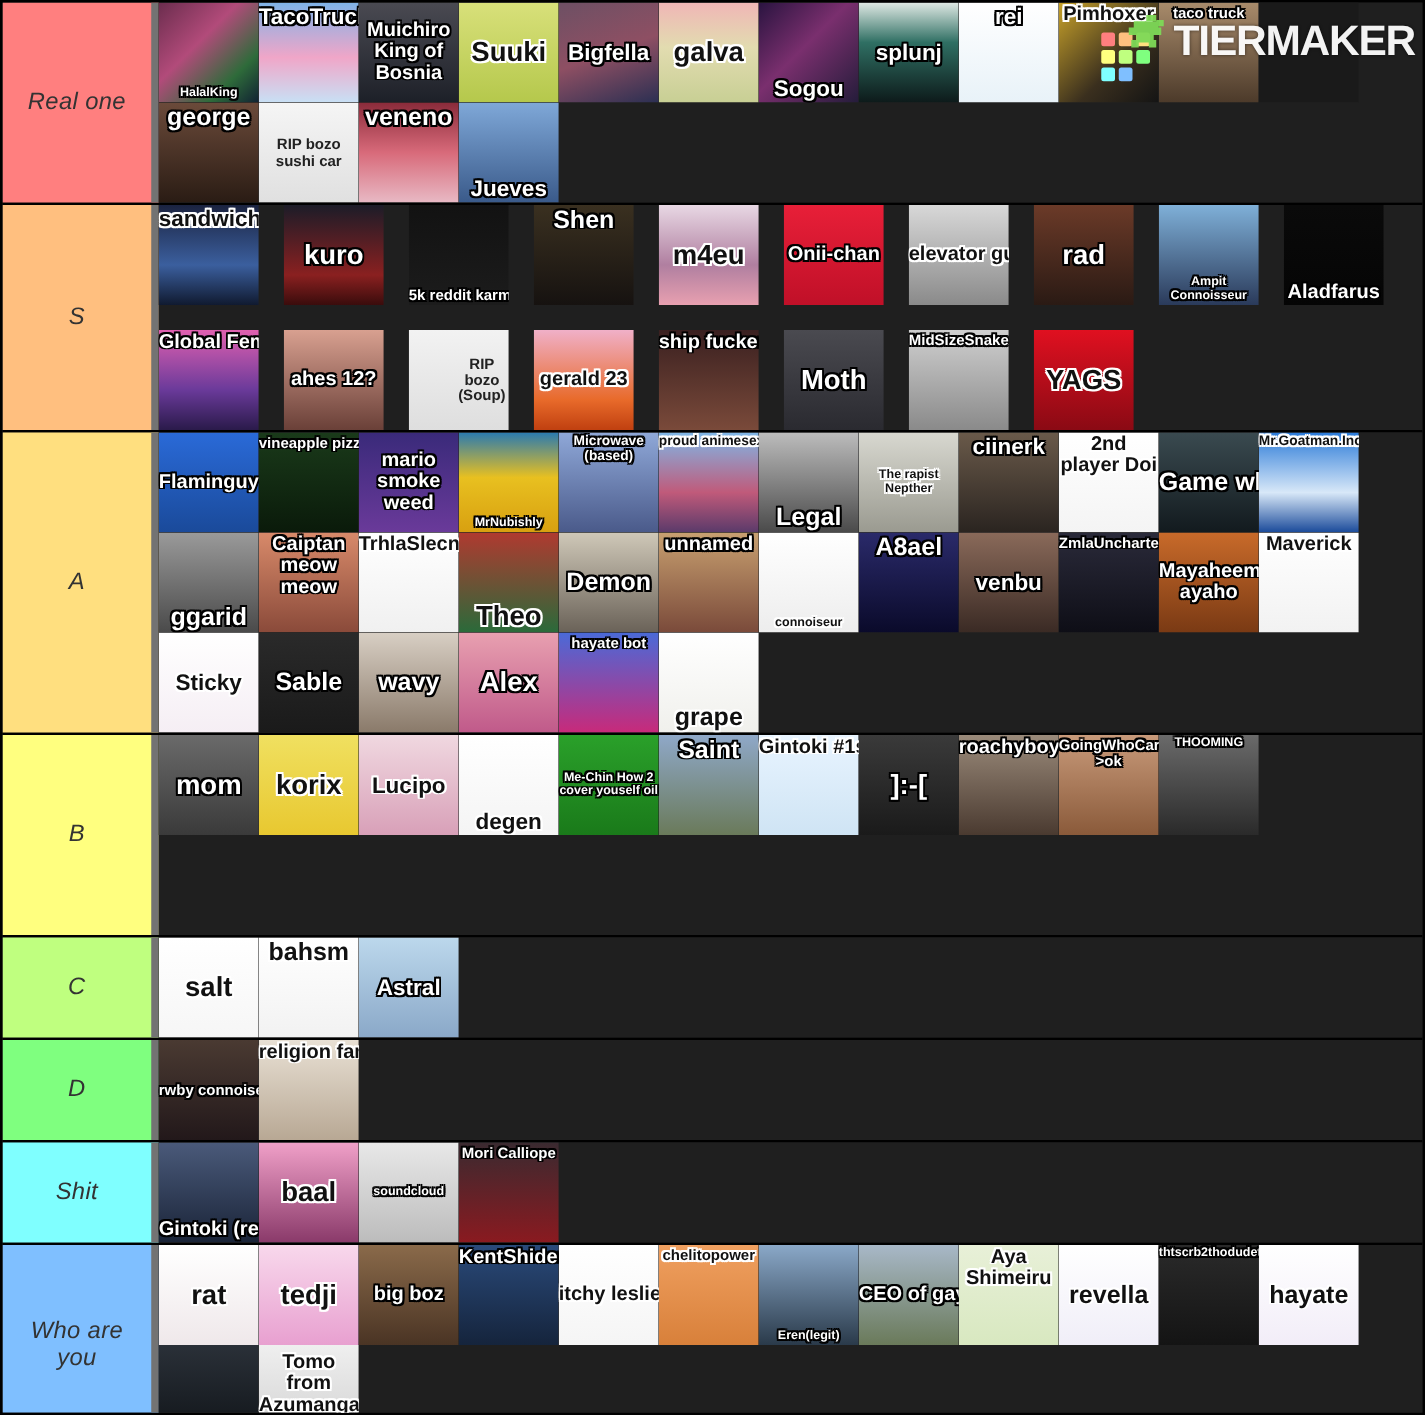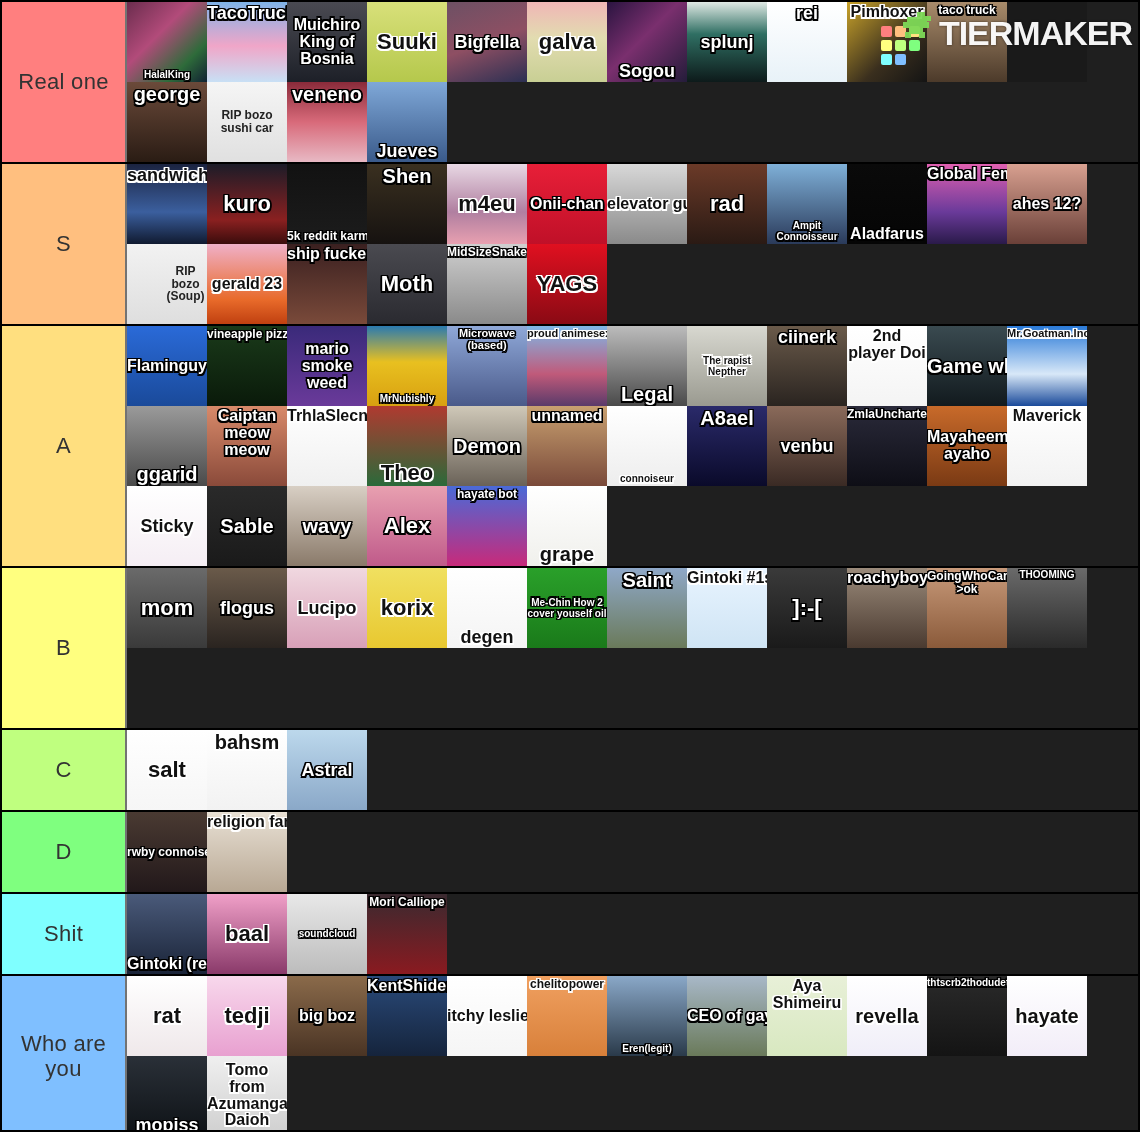--- a/index.html
+++ b/index.html
@@ -21,27 +21,28 @@
   }
   .tier-row:last-child{border-bottom:none;}
   .tier-label{
     width:125px;
     min-width:125px;
     display:flex;
     align-items:center;
     justify-content:center;
     text-align:center;
     color:#333;
-    font-size:22px;
+    font-size:19px;
     line-height:1.15;
     padding:2px 4px;
     box-sizing:border-box;
-    border-right:2px solid #737373;
+    border-right:6px solid #737373;
     letter-spacing:0.3px;
     word-break:break-word;
+    font-style:italic;
   }
   .tier-items{
     flex:1;
     display:flex;
     flex-wrap:wrap;
     align-content:flex-start;
     background:#1f1f1f;
   }
   .cell{
     width:80px;height:80px;
@@ -200,21 +201,21 @@
             <div class="cap top fs20">veneno</div>
           </div>
           <div class="cell">
             <div class="art" style="background: linear-gradient(rgb(127, 168, 216), rgb(58, 90, 138));"></div>
             <div class="cap bot fs18">Jueves</div>
           </div>
         </div>
       </div>
       <div class="tier-row">
         <div class="tier-label" style="background: rgb(255, 191, 127);">S</div>
-        <div class="tier-items" style="min-height: 160px;">
+        <div class="tier-items" style="min-height: 160px; gap: 20px;">
           <div class="cell">
             <div class="art" style="background: linear-gradient(rgb(27, 35, 64), rgb(59, 95, 158) 60%, rgb(16, 26, 48));"></div>
             <div class="cap top fs18 dark">sandwich</div>
           </div>
           <div class="cell">
             <div class="art" style="background: linear-gradient(rgb(28, 28, 40), rgb(138, 32, 32) 70%, rgb(58, 12, 12));"></div>
             <div class="cap mid fs22">kuro</div>
           </div>
           <div class="cell">
             <div class="art" style="background: linear-gradient(rgb(18, 18, 18), rgb(28, 28, 28));"></div>
@@ -408,30 +409,26 @@
         </div>
       </div>
       <div class="tier-row">
         <div class="tier-label" style="background: rgb(255, 255, 127);">B</div>
         <div class="tier-items" style="min-height: 160px;">
           <div class="cell">
             <div class="art" style="background: linear-gradient(rgb(106, 106, 106), rgb(58, 58, 58));"></div>
             <div class="cap mid fs22">mom</div>
           </div>
           <div class="cell">
-            <div class="art" style="background: linear-gradient(rgb(106, 90, 74), rgb(42, 36, 32));"></div>
-            <div class="cap mid fs18">flogus</div>
+            <div class="art" style="background: linear-gradient(rgb(240, 224, 96), rgb(232, 200, 48));"></div>
+            <div class="cap mid fs22 dark">korix</div>
           </div>
           <div class="cell">
             <div class="art" style="background: linear-gradient(rgb(240, 216, 224), rgb(216, 160, 184));"></div>
             <div class="cap mid fs18 dark">Lucipo</div>
-          </div>
-          <div class="cell">
-            <div class="art" style="background: linear-gradient(rgb(240, 224, 96), rgb(232, 200, 48));"></div>
-            <div class="cap mid fs22 dark">korix</div>
           </div>
           <div class="cell">
             <div class="art" style="background: linear-gradient(rgb(255, 255, 255), rgb(244, 244, 244));"></div>
             <div class="cap bot fs18 dark">degen</div>
           </div>
           <div class="cell">
             <div class="art" style="background: linear-gradient(rgb(42, 160, 42), rgb(26, 122, 26));"></div>
             <div class="cap mid fs10 two">Me-Chin How 2 cover youself oil</div>
           </div>
           <div class="cell">

